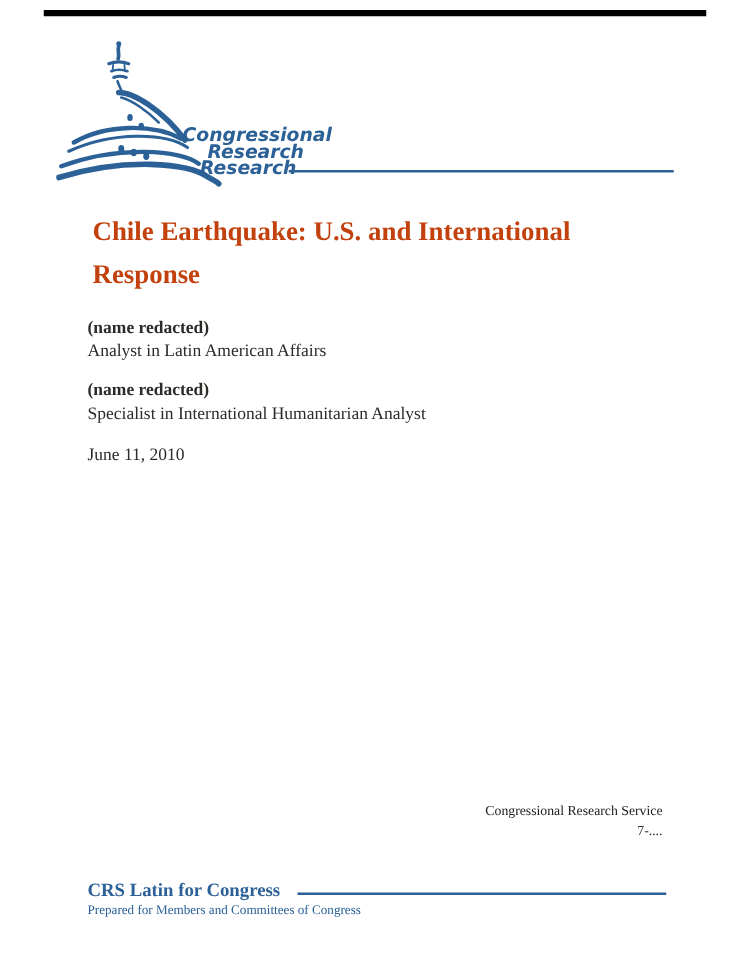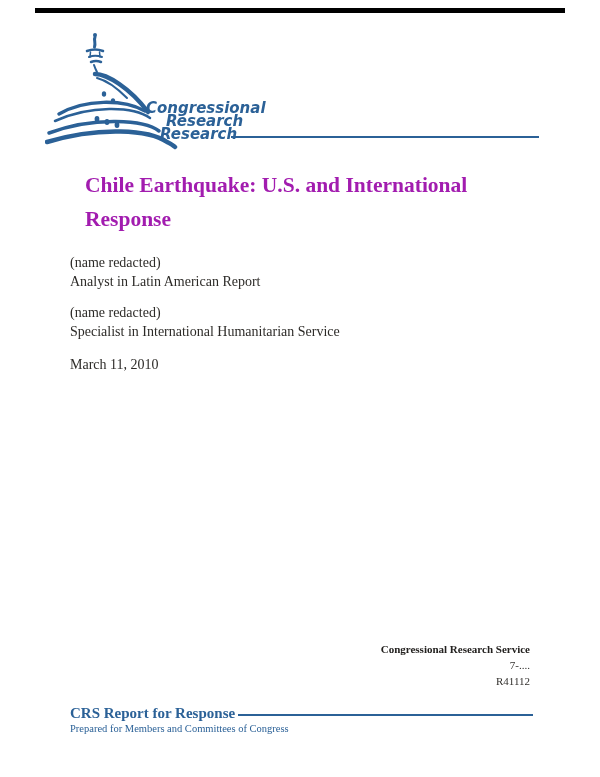--- a/index.html
+++ b/index.html
@@ -31,43 +31,43 @@
   .wm2 { left: 153px; top: 112px; margin-left: 13px; }
   .wm3 { left: 160px; top: 125px; }
   .logo-rule {
     position: absolute;
     left: 231px; top: 136px;
     width: 308px; height: 2px;
     background: #2b6197;
   }
   .doc-title {
     position: absolute;
-    left: 85px; top: 169px;
+    left: 74px; top: 169px;
     width: 460px;
     font-size: 21.5px;
     line-height: 33.5px;
     font-weight: bold;
-    color: #a21caf;
+    color: #c2410c;
   }
   .line { position: absolute; left: 70px; white-space: nowrap; font-size: 14px; color: #2d2b28; }
-  .bold { font-weight: normal; }
+  .bold { font-weight: bold; }
   .author1-name { top: 255px; }
   .author1-role { top: 274px; }
   .author2-name { top: 305px; }
   .author2-role { top: 324px; }
   .doc-date    { top: 357px; }
   .contact-block {
     position: absolute;
     right: 70px; top: 641px;
     text-align: right;
     font-size: 11px;
     line-height: 16px;
     color: #33312e;
   }
-  .contact-block .org { font-weight: bold; color: #23211f; }
+  .contact-block .org { font-weight: normal; color: #23211f; }
   .banner-title {
     position: absolute;
     left: 70px; top: 705px;
     font-size: 15px;
     font-weight: bold;
     color: #2b6197;
     white-space: nowrap;
   }
   .banner-rule {
     position: absolute;
@@ -115,28 +115,27 @@
   </svg>
 
   <div class="wordmark wm1">Congressional</div>
   <div class="wordmark wm2">Research</div>
   <div class="wordmark wm3">Research</div>
   <div class="logo-rule"></div>
 
   <div class="doc-title">Chile Earthquake: U.S. and International Response</div>
 
   <div class="line bold author1-name">(name redacted)</div>
-  <div class="line author1-role">Analyst in Latin American Report</div>
+  <div class="line author1-role">Analyst in Latin American Affairs</div>
   <div class="line bold author2-name">(name redacted)</div>
-  <div class="line author2-role">Specialist in International Humanitarian Service</div>
-  <div class="line doc-date">March 11, 2010</div>
+  <div class="line author2-role">Specialist in International Humanitarian Analyst</div>
+  <div class="line doc-date">June 11, 2010</div>
 
   <div class="contact-block">
     <div class="org">Congressional Research Service</div>
     <div>7-....</div>
-    <div>R41112</div>
   </div>
 
-  <div class="banner-title">CRS Report for Response</div>
+  <div class="banner-title">CRS Latin for Congress</div>
   <div class="banner-rule"></div>
   <div class="banner-tagline">Prepared for Members and Committees of Congress</div>
 
 </div>
 
 </body></html>

